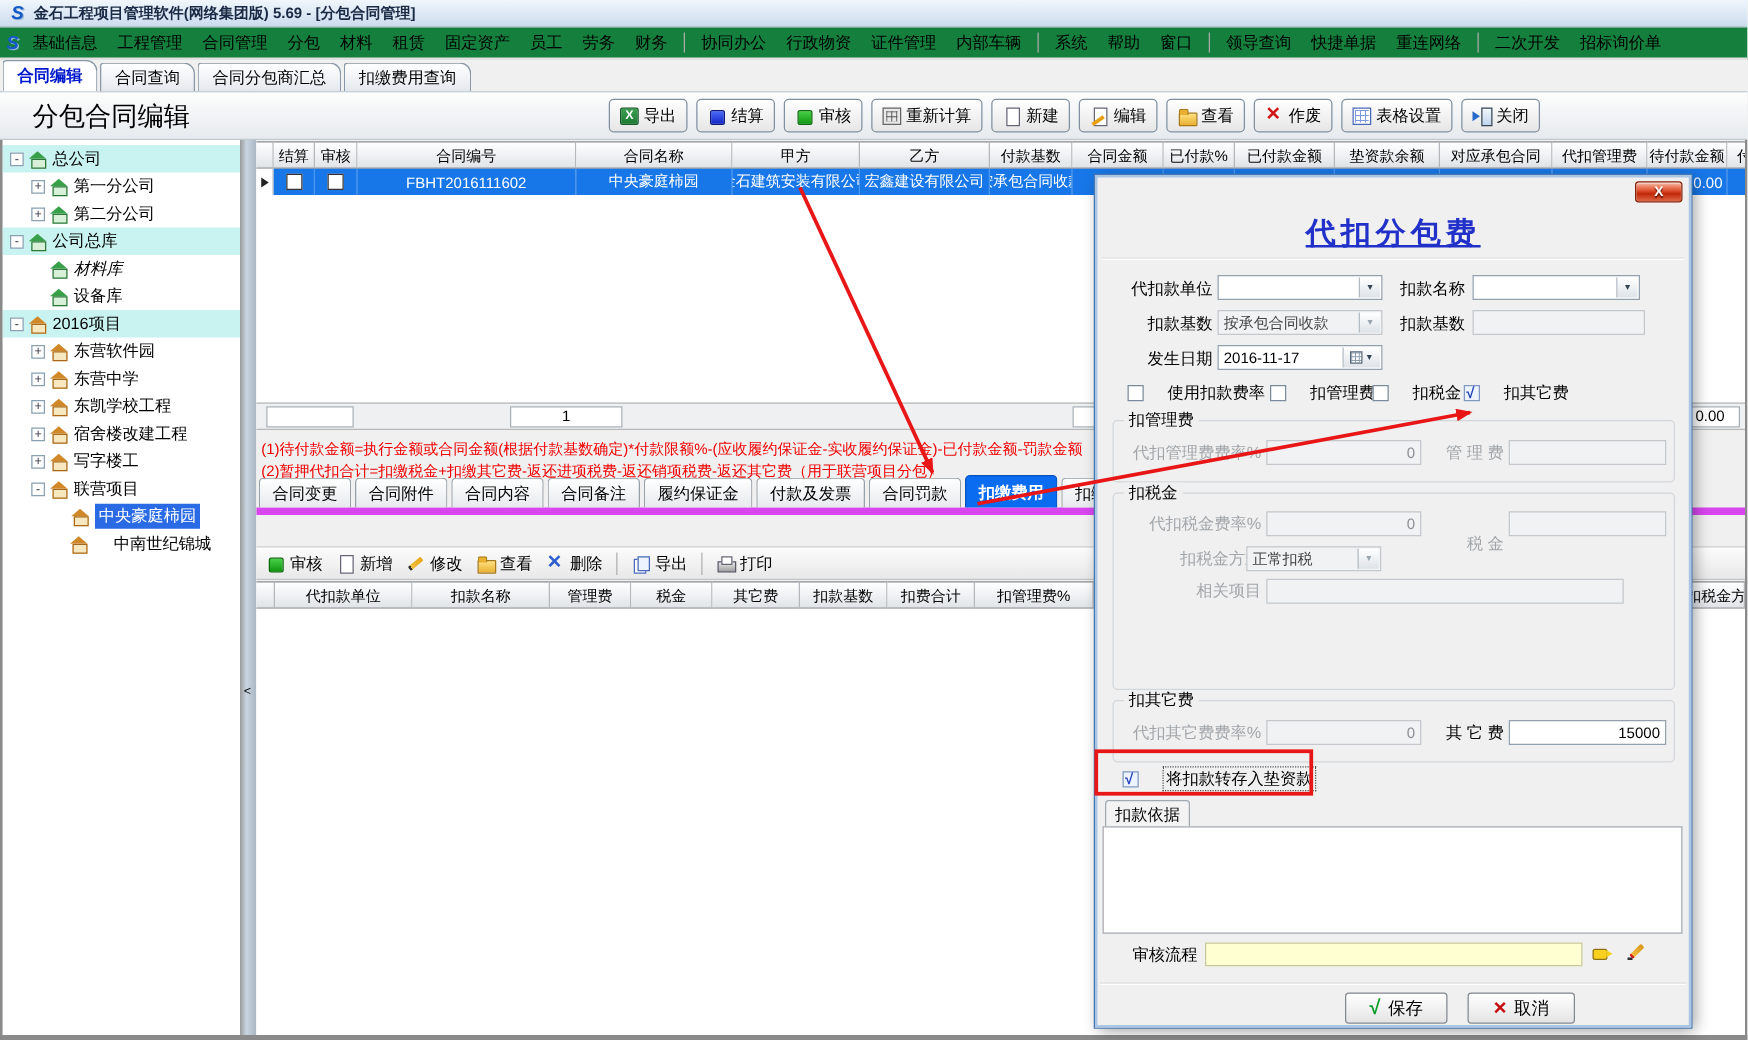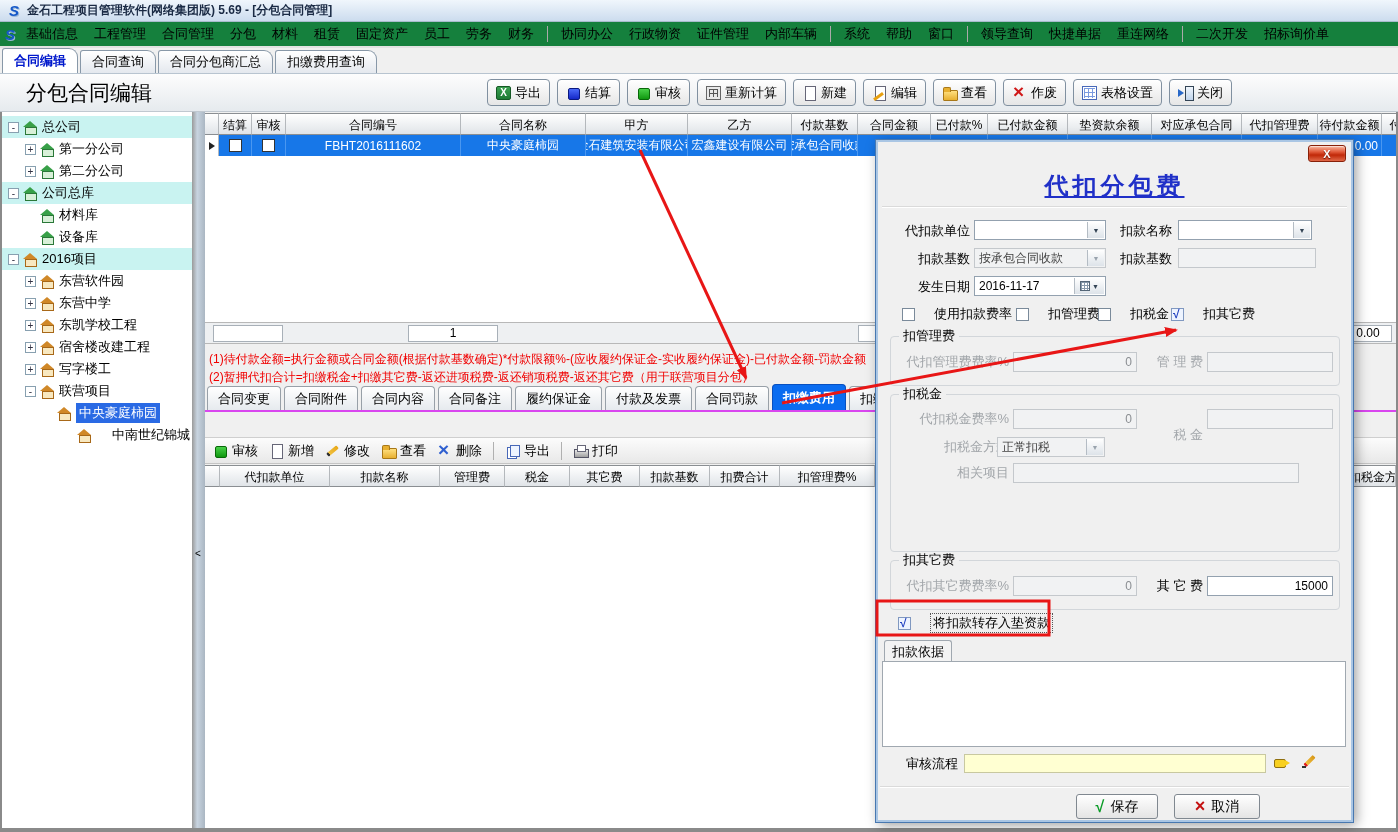--- a/index.html
+++ b/index.html
@@ -109,21 +109,21 @@
   .gcb { width:13px; height:13px; background:#fff; border:1px solid #333; }
   #gridbody { position:absolute; left:0; top:44px; width:100%; height:166px; background:#fff; }
   #gridfooter { position:absolute; left:0; top:210px; width:100%; height:22px; background:#eef0f2;
     border-top:1px solid #b8b8b8; border-bottom:1px solid #b8b8b8; }
   .fbox { position:absolute; top:2px; height:17px; background:#fff; border:1px solid #a8b0b8;
     font-size:12px; text-align:center; line-height:15px; }
   #notes { position:absolute; left:4px; top:238px; width:1600px; color:#f00000; font-size:12px;
     line-height:18px; white-space:nowrap; }
 
   
-  #dtabs { position:absolute; left:0; top:272px; width:100%; height:28px; border-bottom:2px solid #d946ef;
+  #dtabs { position:absolute; left:0; top:272px; width:100%; height:28px; border-bottom:6px solid #d946ef;
     display:flex; align-items:flex-end; padding-left:2px; }
   .dtab { height:24px; line-height:23px; padding:0 10px; border:1px solid #98a0a8; border-bottom:none;
     border-radius:4px 4px 0 0; background:linear-gradient(#ffffff,#e6eaee); margin-right:3px; font-size:13px; white-space:nowrap; }
   .dtab.sel { background:#0a6cf0; color:#fff; font-weight:bold; border-color:#0850c0; height:26px; line-height:25px; }
   #dtoolbar { position:absolute; left:0; top:325px; width:100%; height:27px;
     background:linear-gradient(#fcfcfc,#e8e8e8); border-top:1px solid #cfcfcf; border-bottom:1px solid #c4c4c4;
     display:flex; align-items:center; gap:11px; padding-left:8px; font-size:13px; }
   .ftbtn { display:flex; align-items:center; gap:4px; white-space:nowrap; }
   .vsep { width:1px; height:18px; background:#b0b0b0; }
   #dgridhead { position:absolute; left:0; top:353px; width:100%; height:22px; display:flex; }
@@ -292,21 +292,21 @@
     <div class="trow" style="padding-left: 23px;">
       <span class="tgl">+</span>
       <span class="house company"></span>
       <span class="tlabel">第二分公司</span>
     </div>
     <div class="trow band" style="padding-left: 6px;">
       <span class="tgl">-</span>
       <span class="house company"></span>
       <span class="tlabel">公司总库</span>
     </div>
-    <div class="trow" style="padding-left: 23px;">
+    <div class="trow" style="padding-left: 23px; font-style: italic;">
       <span class="tglspace"></span>
       <span class="house company"></span>
       <span class="tlabel">材料库</span>
     </div>
     <div class="trow" style="padding-left: 23px;">
       <span class="tglspace"></span>
       <span class="house company"></span>
       <span class="tlabel">设备库</span>
     </div>
     <div class="trow band" style="padding-left: 6px;">
@@ -342,21 +342,21 @@
     <div class="trow" style="padding-left: 23px;">
       <span class="tgl">-</span>
       <span class="house project"></span>
       <span class="tlabel">联营项目</span>
     </div>
     <div class="trow" style="padding-left: 40px;">
       <span class="tglspace"></span>
       <span class="house project"></span>
       <span class="tlabel sel">中央豪庭柿园</span>
     </div>
-    <div class="trow" style="padding-left: 44px; gap: 16px;">
+    <div class="trow" style="padding-left: 23px; gap: 16px;">
       <span class="tglspace"></span>
       <span class="house project"></span>
       <span class="tlabel">中南世纪锦城</span>
     </div>
   </div>
 <div id="splitter">
     <span class="splitarrow"></span>
   </div>
 
 <div id="mainarea">

